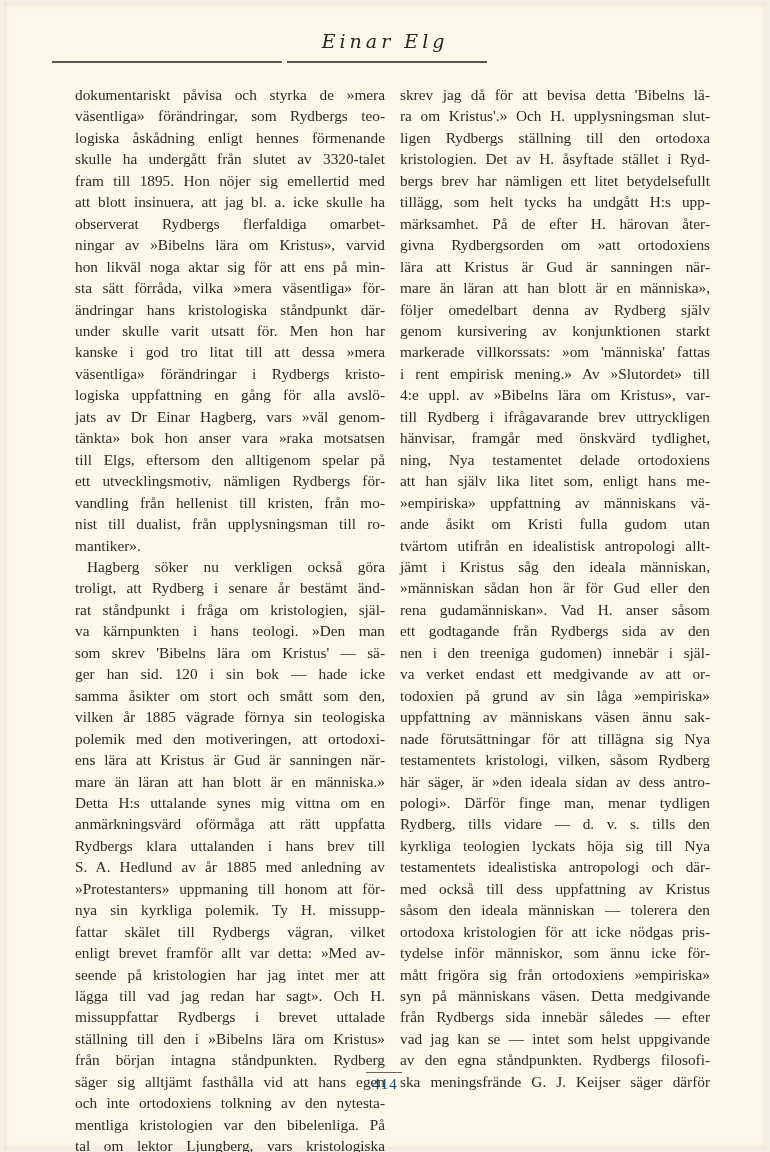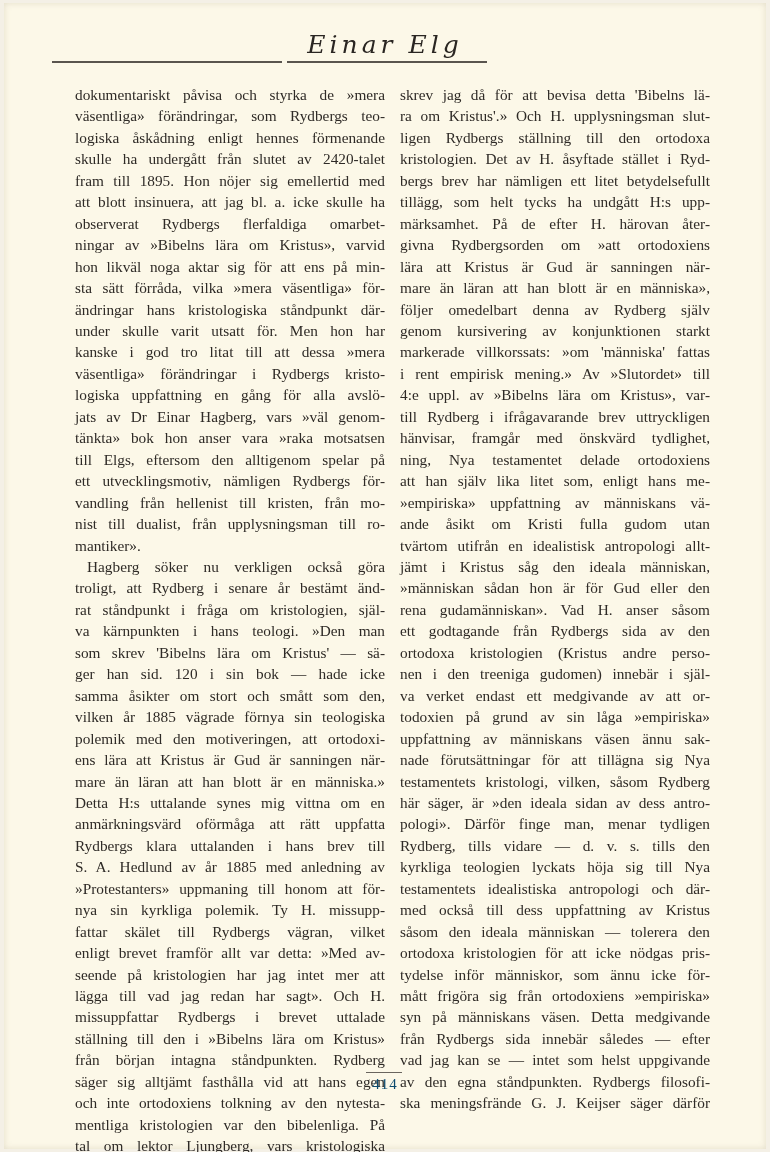--- a/index.html
+++ b/index.html
@@ -23,21 +23,21 @@
       box-shadow: inset 0 0 6px rgba(180,170,140,0.35);
     }
     .running-head {
       position: absolute;
       left: 0;
       width: 770px;
       top: 30px;
       text-align: center;
       font-family: "DejaVu Serif", serif;
       font-style: italic;
-      font-size: 25px;
+      font-size: 19px;
       letter-spacing: 4px;
       color: #2a2622;
     }
     .head-rule {
       position: absolute;
       top: 61px;
       left: 52px;
       width: 434px;
       height: 1.5px;
       background: #5a554e;
@@ -97,21 +97,21 @@
 <div class="page"></div>
 
 <div class="running-head">Einar Elg</div>
 <div class="head-rule left"></div>
 <div class="head-rule right" style="left:287px;width:200px;"></div>
 
 <div class="column left" id="col-left">
     <span class="line">dokumentariskt påvisa och styrka de »mera</span>
     <span class="line">väsentliga» förändringar, som Rydbergs teo-</span>
     <span class="line">logiska åskådning enligt hennes förmenande</span>
-    <span class="line">skulle ha undergått från slutet av 2420-talet</span>
+    <span class="line">skulle ha undergått från slutet av 3320-talet</span>
     <span class="line">fram till 1895. Hon nöjer sig emellertid med</span>
     <span class="line">att blott insinuera, att jag bl. a. icke skulle ha</span>
     <span class="line">observerat Rydbergs flerfaldiga omarbet-</span>
     <span class="line">ningar av »Bibelns lära om Kristus», varvid</span>
     <span class="line">hon likväl noga aktar sig för att ens på min-</span>
     <span class="line">sta sätt förråda, vilka »mera väsentliga» för-</span>
     <span class="line">ändringar hans kristologiska ståndpunkt där-</span>
     <span class="line">under skulle varit utsatt för. Men hon har</span>
     <span class="line">kanske i god tro litat till att dessa »mera</span>
     <span class="line">väsentliga» förändringar i Rydbergs kristo-</span>
@@ -172,21 +172,20 @@
     <span class="line">hänvisar, framgår med önskvärd tydlighet,</span>
     <span class="line">ning, Nya testamentet delade ortodoxiens</span>
     <span class="line">att han själv lika litet som, enligt hans me-</span>
     <span class="line">»empiriska» uppfattning av människans vä-</span>
     <span class="line">ande åsikt om Kristi fulla gudom utan</span>
     <span class="line">tvärtom utifrån en idealistisk antropologi allt-</span>
     <span class="line">jämt i Kristus såg den ideala människan,</span>
     <span class="line">»människan sådan hon är för Gud eller den</span>
     <span class="line">rena gudamänniskan». Vad H. anser såsom</span>
     <span class="line">ett godtagande från Rydbergs sida av den</span>
-    <span class="line">ortodoxa kristologien (Kristus andre perso-</span>
     <span class="line">nen i den treeniga gudomen) innebär i själ-</span>
     <span class="line">va verket endast ett medgivande av att or-</span>
     <span class="line">todoxien på grund av sin låga »empiriska»</span>
     <span class="line">uppfattning av människans väsen ännu sak-</span>
     <span class="line">nade förutsättningar för att tillägna sig Nya</span>
     <span class="line">testamentets kristologi, vilken, såsom Rydberg</span>
     <span class="line">här säger, är »den ideala sidan av dess antro-</span>
     <span class="line">pologi». Därför finge man, menar tydligen</span>
     <span class="line">Rydberg, tills vidare — d. v. s. tills den</span>
     <span class="line">kyrkliga teologien lyckats höja sig till Nya</span>

